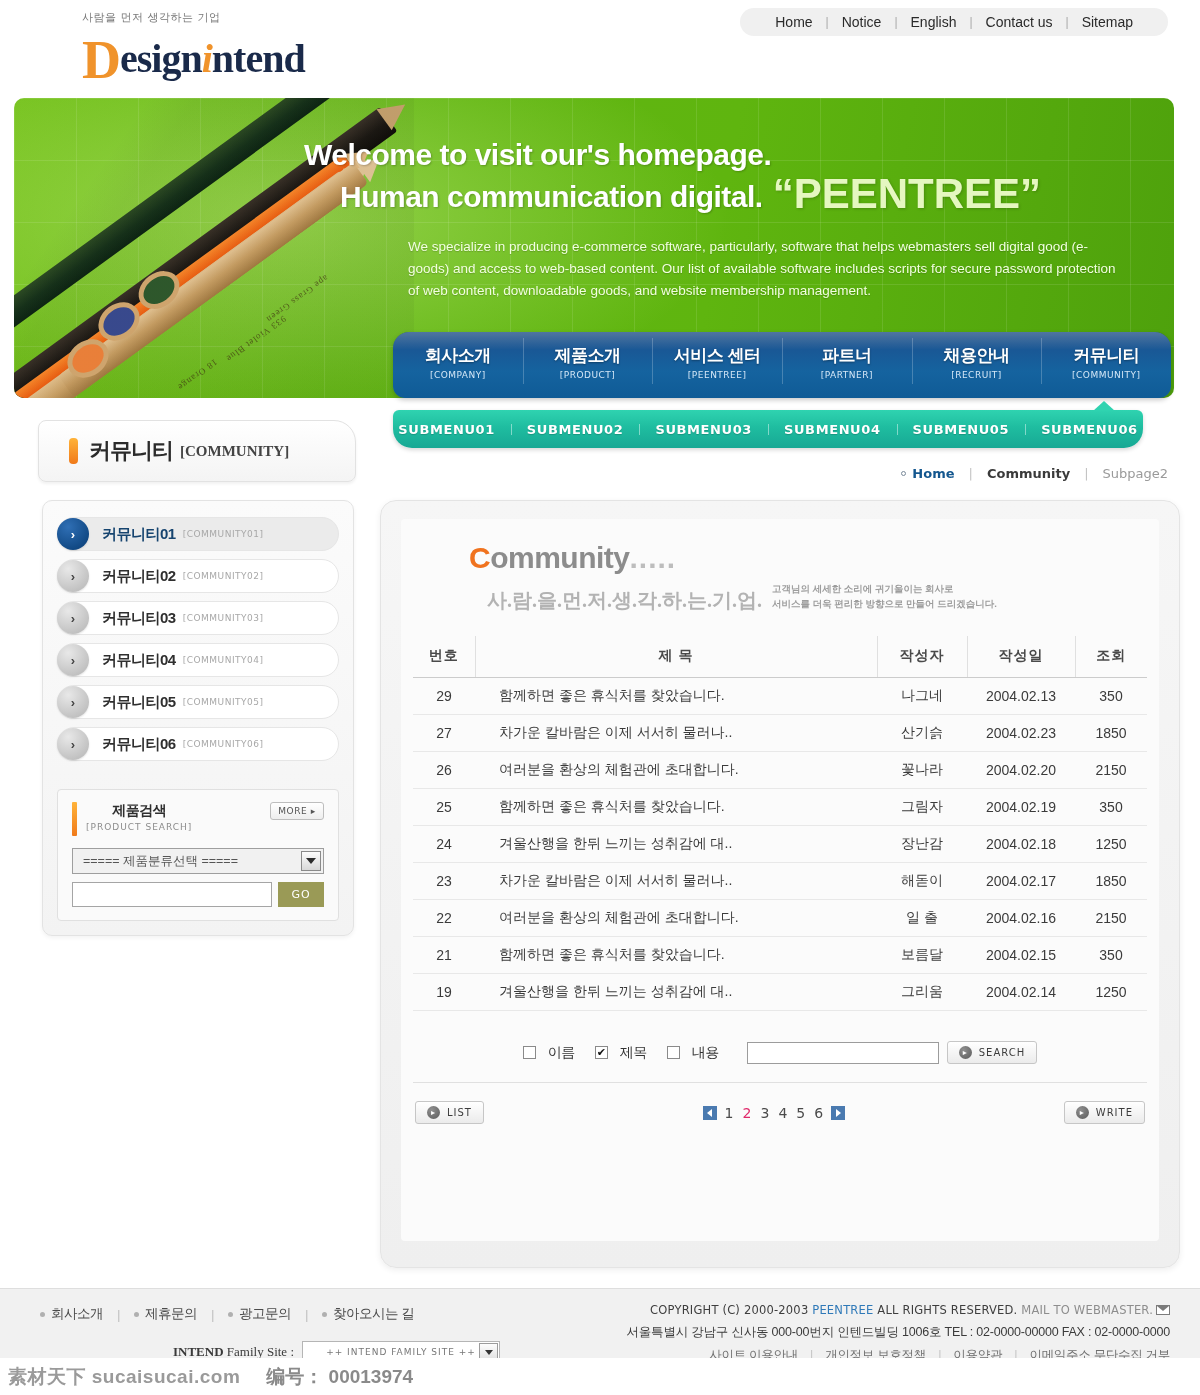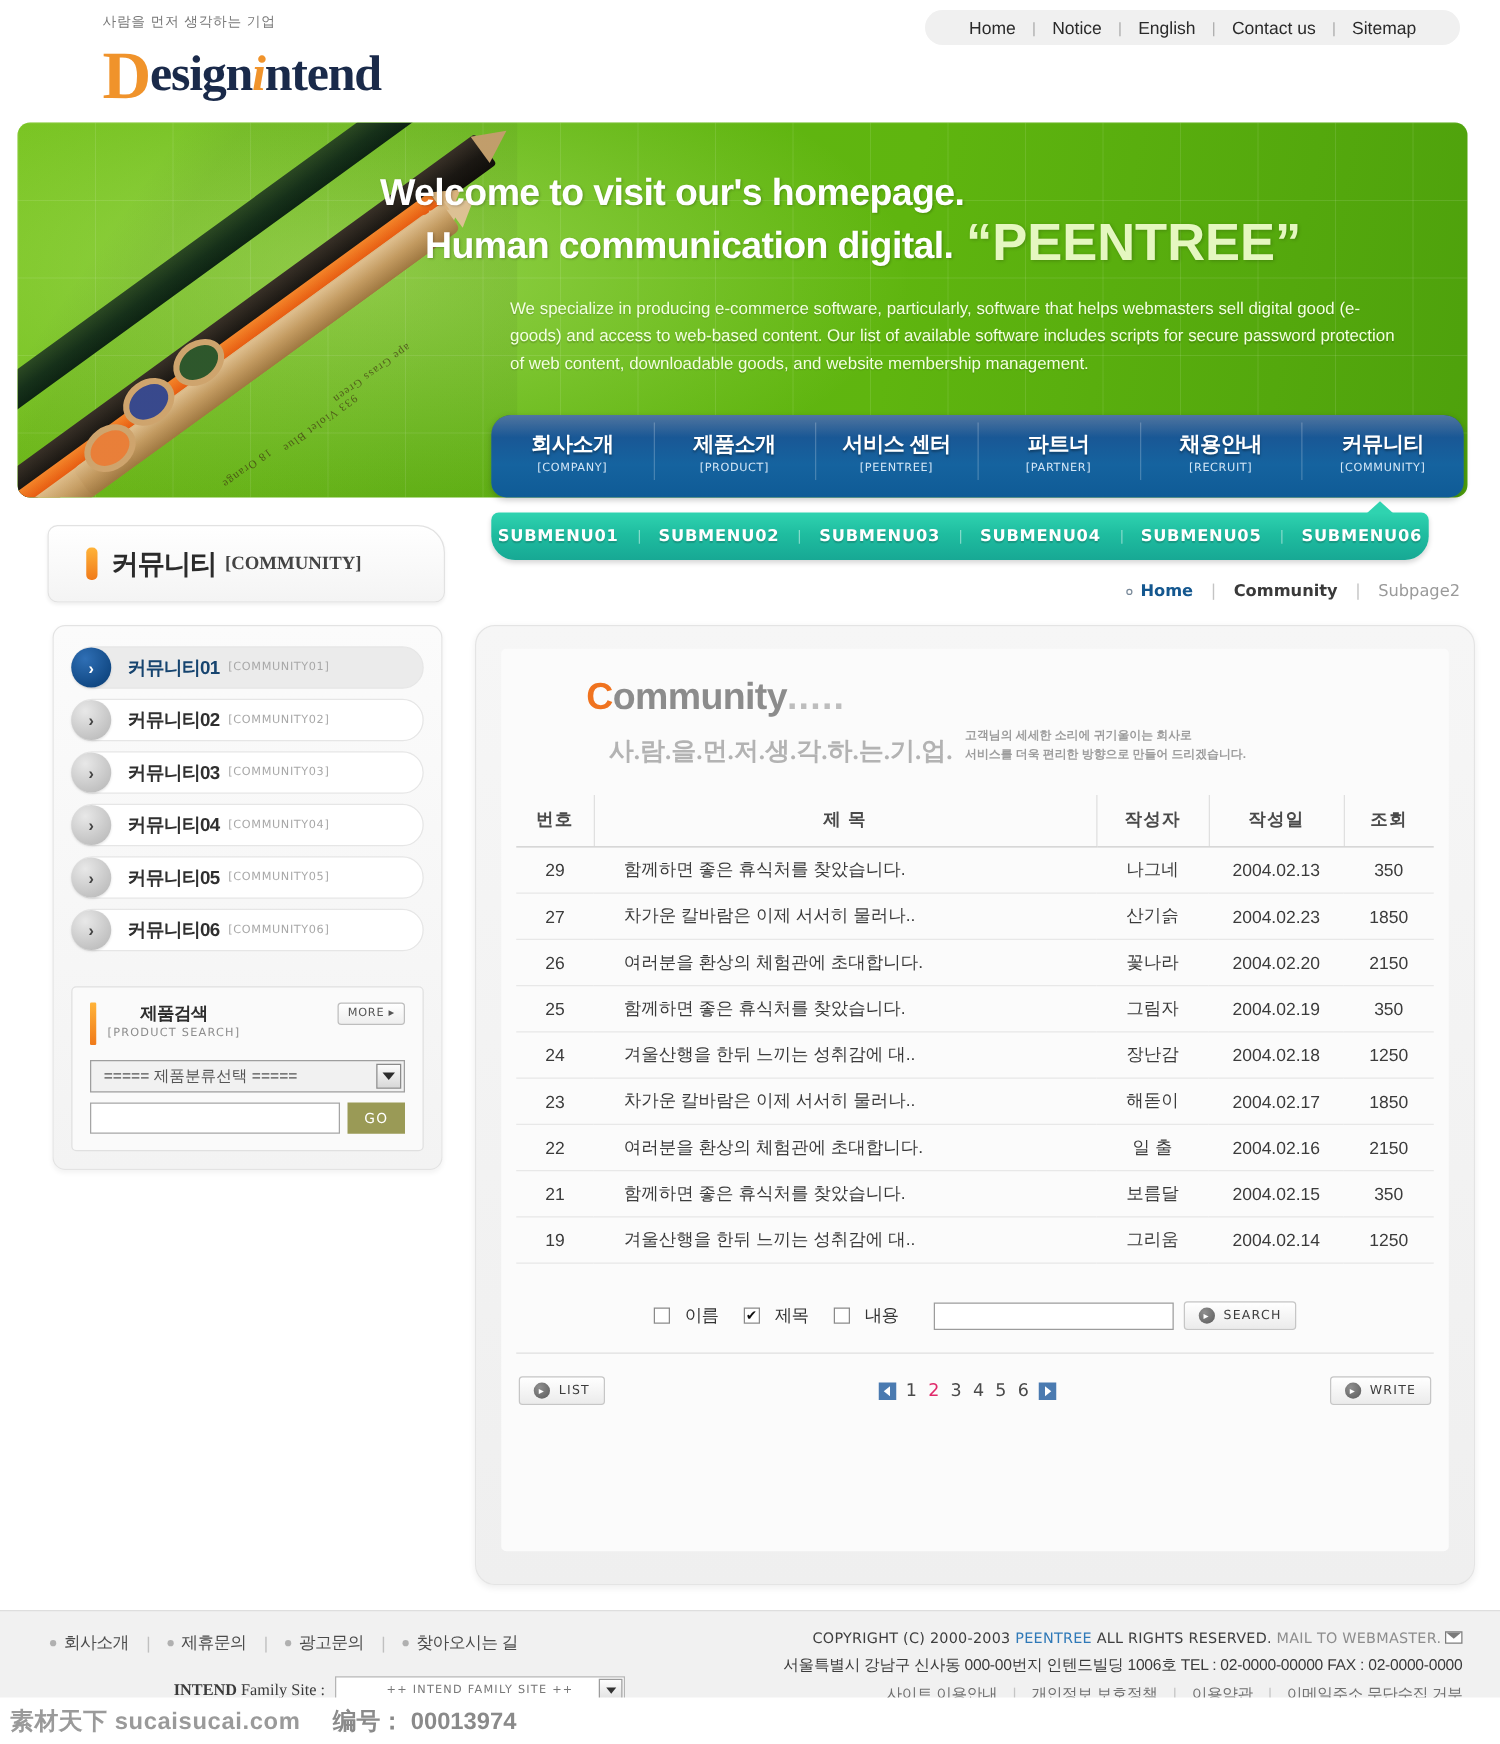--- a/index.html
+++ b/index.html
@@ -321,21 +321,21 @@
   .f-left{ position:absolute; left:40px; top:16px; width:460px; }
   .f-links{ display:flex; align-items:center; gap:0; font-size:13.5px; color:#4b4b4b;
             letter-spacing:-0.5px; }
   .f-links a{ color:#4b4b4b; text-decoration:none; display:flex; align-items:center; }
   .f-bullet{ width:5px;height:5px;border-radius:50%;background:#b0b0b0;margin-right:6px;display:inline-block;}
   .f-sep{ color:#c0c0c0; padding:0 14px; }
   .f-family{ margin-top:18px; display:flex; align-items:center; justify-content:flex-end; }
   .f-fam-lbl{ font-size:13px; color:#3a3a3a; font-family:"Liberation Serif", serif;}
   .f-fam-lbl b{ font-weight:bold; }
   .f-fam-sel{
-    margin-left:8px; width:232px; height:22px; border:1px solid #b5b5b5; background:#fff;
+    margin-left:8px; width:198px; height:22px; border:1px solid #b5b5b5; background:#fff;
     display:flex; align-items:center; position:relative;
   }
   .f-fam-sel span{ font-size:9px; color:#777; letter-spacing:1px; margin:0 auto;
                    font-family:"DejaVu Sans", sans-serif;}
   .f-fam-caret{ position:absolute; right:1px; top:1px; width:19px;height:18px;
      background:linear-gradient(180deg,#fdfdfd,#e0e0e0); border:1px solid #9c9c9c;
      display:flex;align-items:center;justify-content:center;}
   .f-fam-caret i{ width:0;height:0;border-left:4px solid transparent;border-right:4px solid transparent;
                   border-top:5px solid #333;}
   .f-right{ position:absolute; right:30px; top:14px; text-align:right; }

